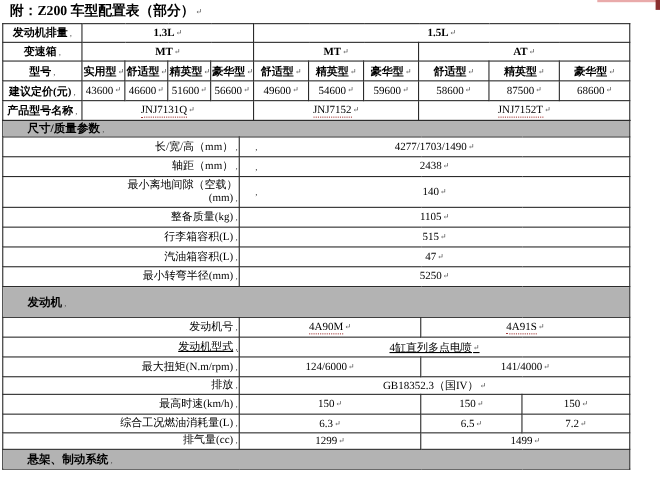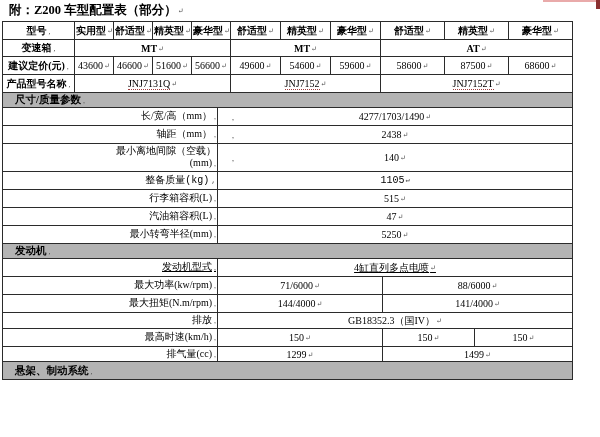--- a/index.html
+++ b/index.html
@@ -24,21 +24,21 @@
     overflow:hidden;white-space:nowrap;position:relative;
   }
   tr.b th, tr.b td{font-weight:bold;}
   th.rlabel{font-weight:bold;}
   td.slabel{
     text-align:right;padding-left:7px;
     white-space:pre-line;line-height:12px;
   }
   td.section{
     background:var(--sec-bg);text-align:left;
-    font-weight:bold;padding-left:12px;font-size:10.5px;
+    font-weight:bold;padding-left:22px;font-size:10.5px;
   }
   .pm{font-size:7px;color:#444;margin-left:1px;vertical-align:1px;font-weight:normal;}
   .cm{font-size:8px;color:#555;margin-left:2px;font-weight:normal;}
   .pre{
     position:absolute;left:14px;top:50%;transform:translateY(-50%);
     font-size:8px;color:#333;
   }
   .sq{border-bottom:1px dotted #a23b3b;}
   .edge-strip{position:absolute;top:0;right:0;width:57px;height:2px;}
   .edge-corner{position:absolute;top:0;right:0;width:4px;height:9px;}
@@ -58,39 +58,44 @@
         <col style="width:39px">
         <col style="width:39px">
       <col style="width:50px">
         <col style="width:50px">
         <col style="width:50px">
       <col style="width:64px">
         <col style="width:64px">
         <col style="width:64px">
     </colgroup>
     <tbody>
+        <tr class="b" style="height: 17px;">
+          <th class="rlabel"><span>发动机排量</span><span class="cm">,</span></th>
+          <td colspan="4"><span>1.3L</span><span class="pm">↵</span></td>
+          <td colspan="6"><span>1.5L</span><span class="pm">↵</span></td>
+        </tr>
+        <tr class="b" style="height: 17px;">
+          <th class="rlabel"><span>变速箱</span><span class="cm">,</span></th>
+          <td colspan="4"><span>MT</span><span class="pm">↵</span></td>
+          <td colspan="3"><span>MT</span><span class="pm">↵</span></td>
+          <td colspan="3"><span>AT</span><span class="pm">↵</span></td>
+        </tr>
         <tr class="b" style="height: 18px;">
           <th class="rlabel"><span>型号</span><span class="cm">,</span></th>
           <td><span>实用型</span><span class="pm">↵</span></td>
           <td><span>舒适型</span><span class="pm">↵</span></td>
           <td><span>精英型</span><span class="pm">↵</span></td>
           <td><span>豪华型</span><span class="pm">↵</span></td>
           <td><span>舒适型</span><span class="pm">↵</span></td>
           <td><span>精英型</span><span class="pm">↵</span></td>
           <td><span>豪华型</span><span class="pm">↵</span></td>
           <td><span>舒适型</span><span class="pm">↵</span></td>
           <td><span>精英型</span><span class="pm">↵</span></td>
           <td><span>豪华型</span><span class="pm">↵</span></td>
         </tr>
-        <tr class="b" style="height: 17px;">
-          <th class="rlabel"><span>变速箱</span><span class="cm">,</span></th>
-          <td colspan="4"><span>MT</span><span class="pm">↵</span></td>
-          <td colspan="3"><span>MT</span><span class="pm">↵</span></td>
-          <td colspan="3"><span>AT</span><span class="pm">↵</span></td>
-        </tr>
         <tr style="height: 18px;">
           <th class="rlabel"><span>建议定价(元)</span><span class="cm">,</span></th>
           <td><span>43600</span><span class="pm">↵</span></td>
           <td><span>46600</span><span class="pm">↵</span></td>
           <td><span>51600</span><span class="pm">↵</span></td>
           <td><span>56600</span><span class="pm">↵</span></td>
           <td><span>49600</span><span class="pm">↵</span></td>
           <td><span>54600</span><span class="pm">↵</span></td>
           <td><span>59600</span><span class="pm">↵</span></td>
           <td><span>58600</span><span class="pm">↵</span></td>
@@ -123,63 +128,69 @@
         </tr>
         <tr style="height: 18px; margin-top: 20px;">
           <td class="slabel"><span>轴距（mm）</span><span class="cm">,</span></td>
           <td colspan="3"><span class="pre">,</span><span>2438</span><span class="pm">↵</span></td>
         </tr>
         <tr style="height: 28px;">
           <td class="slabel"><span>最小离地间隙（空载）
 (mm)</span><span class="cm">,</span></td>
           <td colspan="3"><span class="pre">,</span><span>140</span><span class="pm">↵</span></td>
         </tr>
-        <tr style="height: 18px; font-family: Liberation Mono, monospace;">
+        <tr style="height: 18px;">
           <td class="slabel"><span>整备质量(kg)</span><span class="cm">,</span></td>
           <td colspan="3"><span>1105</span><span class="pm">↵</span></td>
         </tr>
         <tr style="height: 18px;">
           <td class="slabel"><span>行李箱容积(L)</span><span class="cm">,</span></td>
           <td colspan="3"><span>515</span><span class="pm">↵</span></td>
         </tr>
         <tr style="height: 18px;">
           <td class="slabel"><span>汽油箱容积(L)</span><span class="cm">,</span></td>
           <td colspan="3"><span>47</span><span class="pm">↵</span></td>
         </tr>
         <tr style="height: 18px; margin-top: 30px;">
           <td class="slabel"><span>最小转弯半径(mm)</span><span class="cm">,</span></td>
           <td colspan="3"><span>5250</span><span class="pm">↵</span></td>
         </tr>
-        <tr style="height: 15px;">
+        <tr style="height: 28px;">
           <td class="section" colspan="4"><span>发动机</span><span class="cm">,</span></td>
+        </tr>
+        <tr style="height: 18px;">
+          <td class="slabel"><span>发动机号</span><span class="cm">,</span></td>
+          <td><span class="sq">4A90M</span><span class="pm">↵</span></td>
+          <td colspan="2"><span class="sq">4A91S</span><span class="pm">↵</span></td>
         </tr>
         <tr style="height: 18px; text-decoration: underline;">
           <td class="slabel"><span>发动机型式</span><span class="cm">,</span></td>
           <td colspan="3"><span>4缸直列多点电喷</span><span class="pm">↵</span></td>
         </tr>
         <tr style="height: 18px;">
-          <td class="slabel"><span>最大功率(kw/rpm)</span><span class="cm">,</span></td>
-          <td><span>71/6000</span><span class="pm">↵</span></td>
-          <td colspan="2"><span>88/6000</span><span class="pm">↵</span></td>
-        </tr>
-        <tr style="height: 18px;">
           <td class="slabel"><span>最大扭矩(N.m/rpm)</span><span class="cm">,</span></td>
-          <td><span>144/4000</span><span class="pm">↵</span></td>
+          <td><span>124/6000</span><span class="pm">↵</span></td>
           <td colspan="2"><span>141/4000</span><span class="pm">↵</span></td>
         </tr>
         <tr style="height: 16px;">
           <td class="slabel"><span>排放</span><span class="cm">,</span></td>
           <td colspan="3"><span>GB18352.3（国IV）</span><span class="pm">↵</span></td>
         </tr>
         <tr style="height: 18px;">
           <td class="slabel"><span>最高时速(km/h)</span><span class="cm">,</span></td>
           <td><span>150</span><span class="pm">↵</span></td>
           <td><span>150</span><span class="pm">↵</span></td>
           <td><span>150</span><span class="pm">↵</span></td>
         </tr>
+        <tr style="height: 17px;">
+          <td class="slabel"><span>综合工况燃油消耗量(L)</span><span class="cm">,</span></td>
+          <td><span>6.3</span><span class="pm">↵</span></td>
+          <td><span>6.5</span><span class="pm">↵</span></td>
+          <td><span>7.2</span><span class="pm">↵</span></td>
+        </tr>
         <tr style="height: 15px; padding-left: 20px;">
           <td class="slabel"><span>排气量(cc)</span><span class="cm">,</span></td>
           <td><span>1299</span><span class="pm">↵</span></td>
           <td colspan="2"><span>1499</span><span class="pm">↵</span></td>
         </tr>
         <tr style="height: 18px;">
           <td class="section" colspan="4"><span>悬架、制动系统</span><span class="cm">,</span></td>
         </tr>
       </tbody>
   </table>

